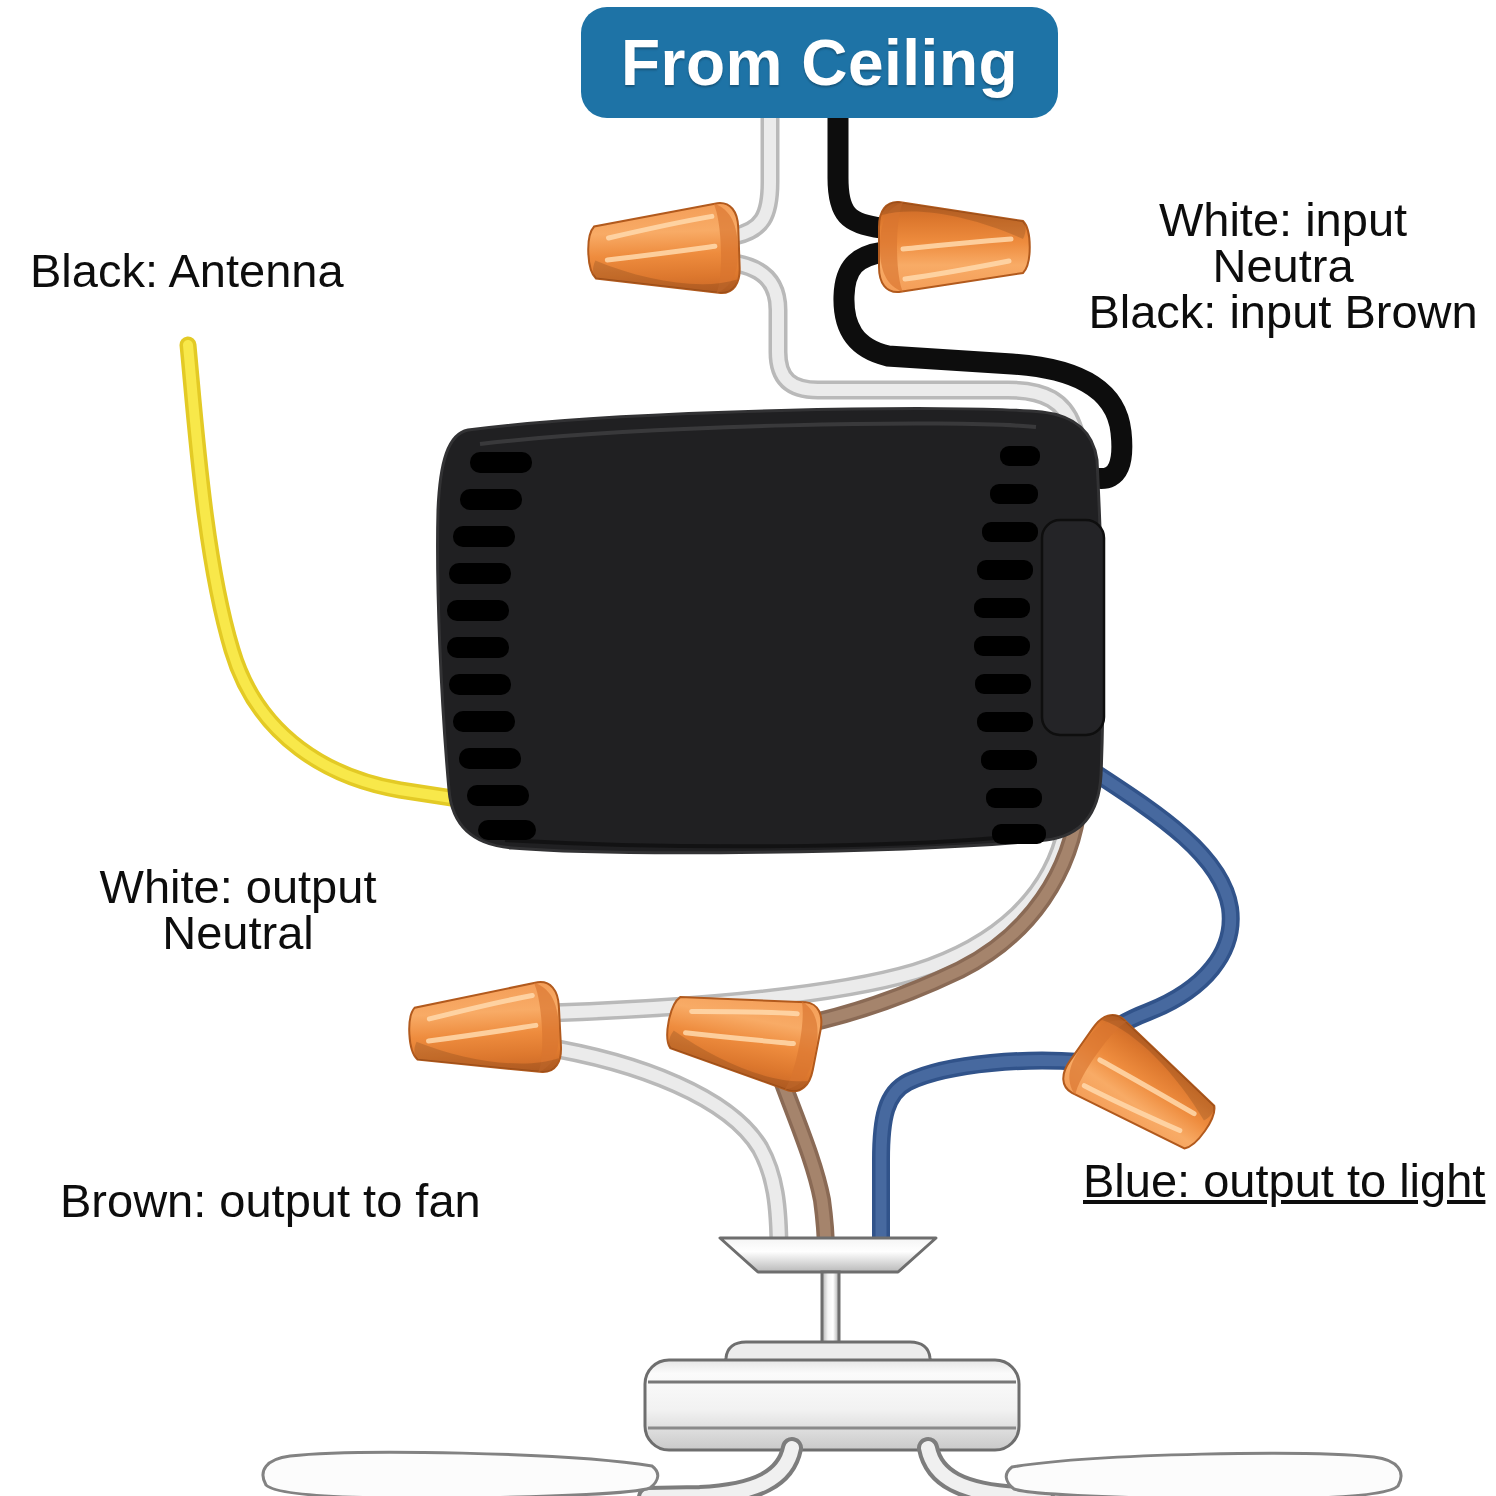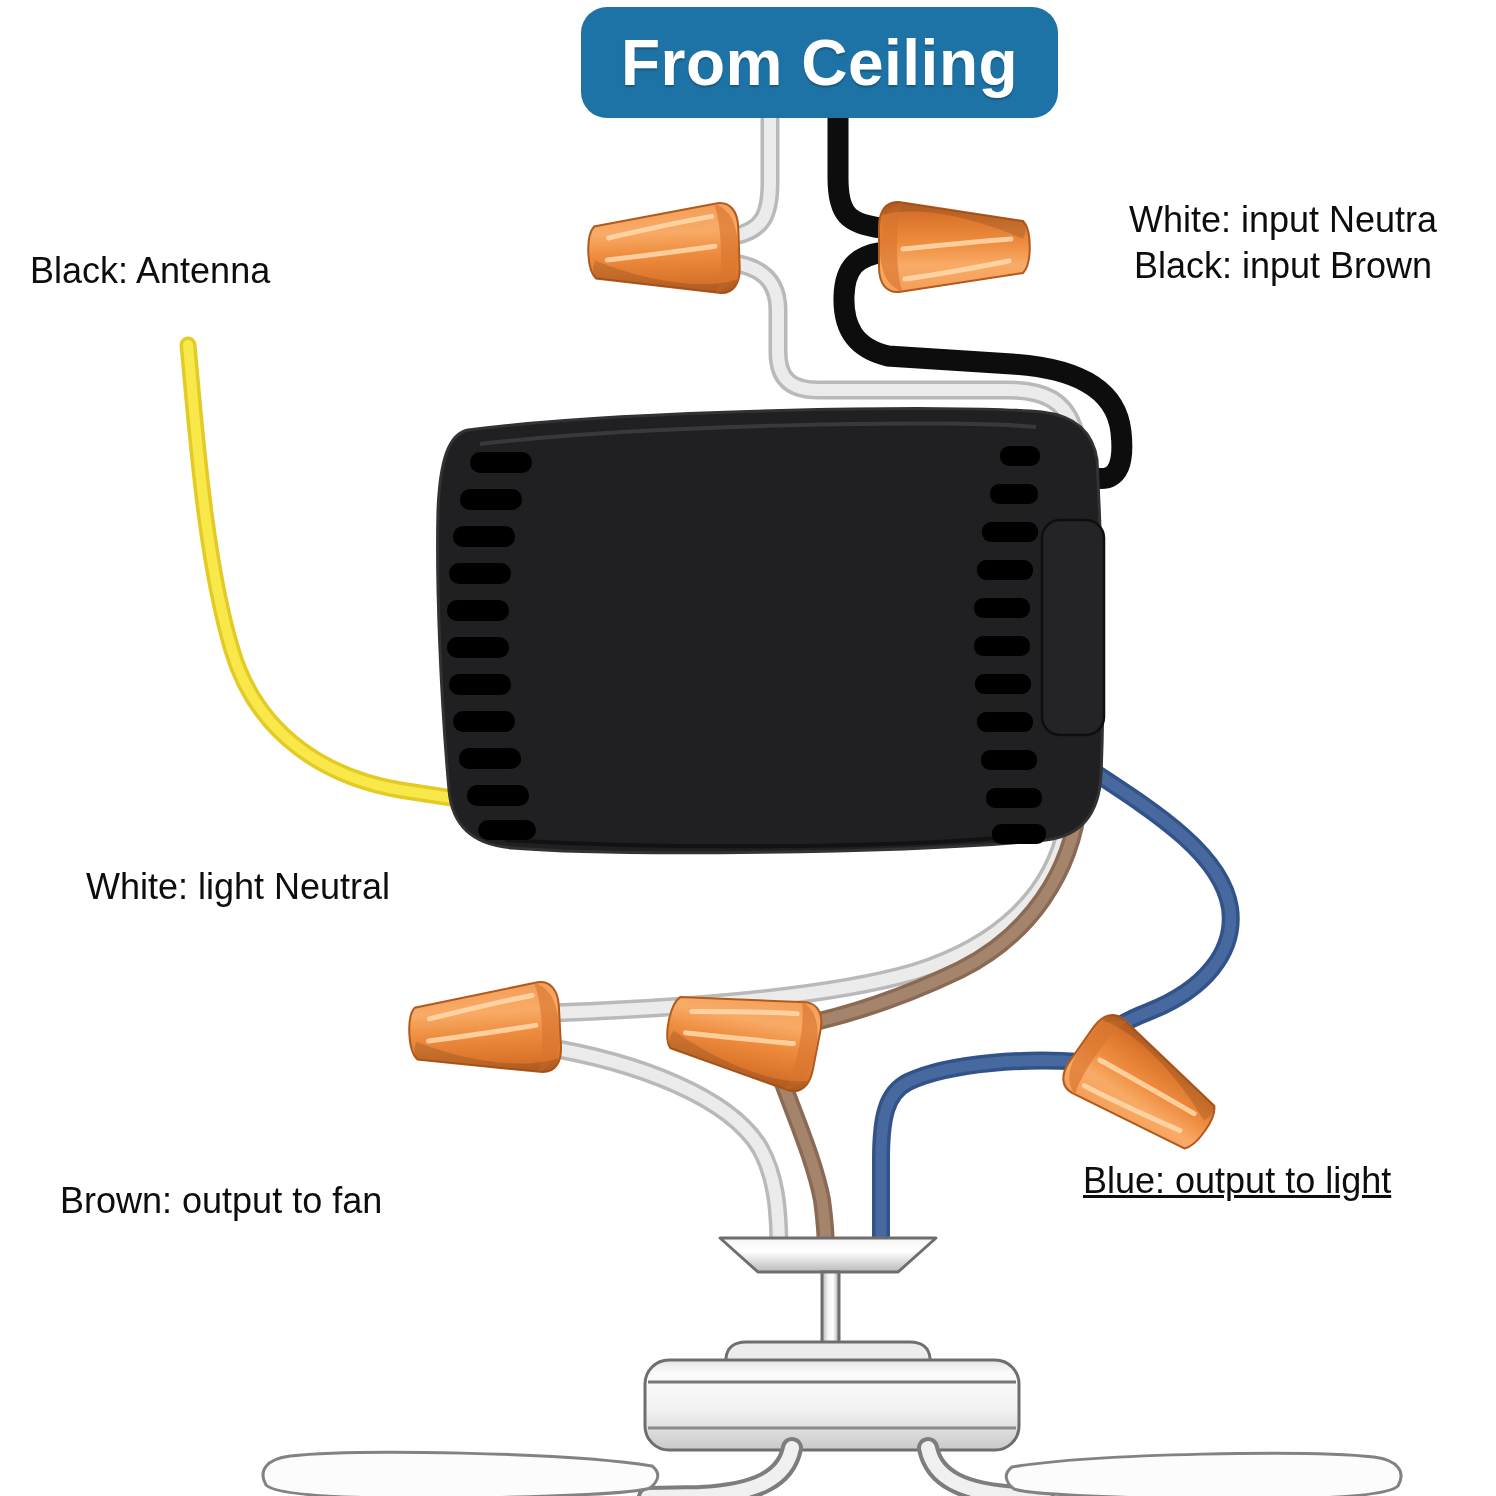--- a/index.html
+++ b/index.html
@@ -12,21 +12,21 @@
     position:absolute;left:545px;top:7px;width:477px;height:111px;
     background:var(--header_bg,#1e73a6);border-radius:26px;
     display:flex;align-items:center;justify-content:center;margin-left:36px;
   }
   .header-box span{
     color:#ffffff;font-weight:bold;font-size:64px;letter-spacing:0.5px;
     text-shadow:0 2px 2px rgba(0,0,0,0.25);
   }
   .lbl{
     position:absolute;color:var(--label_text,#0d0d0d);
-    font-size:36px;line-height:46px;white-space:nowrap;
+    font-size:47px;line-height:46px;white-space:nowrap;
   }
   .lbl.center{text-align:center;white-space:normal;}
   
   .w-out{fill:none;stroke-linecap:round;}
   .w-in{fill:none;stroke-linecap:round;}
   .white-out{stroke:var(--wire_white_edge,#b9b9b9);stroke-width:19px;}
   .white-in{stroke:var(--wire_white,#ebebeb);stroke-width:12px;}
   .black-w{fill:none;stroke:var(--wire_black,#0d0d0d);stroke-width:21px;stroke-linecap:round;}
   .yellow-out{stroke:var(--wire_yellow_edge,#e3ca25);stroke-width:17px;}
   .yellow-in{stroke:var(--wire_yellow,#f8e84a);stroke-width:10px;}
@@ -192,21 +192,21 @@
   <div class="lbl" style="left:30px;top:248px;">
     <span>Black: Antenna</span>
   </div>
 
   <div class="lbl center" style="left:1082px;top:197px;width:402px;">
     <div>White: input Neutra</div>
     <div>Black: input Brown</div>
   </div>
 
   <div class="lbl center" style="left:20px;top:864px;width:436px;">
-    <div>White: light Neutral</div>
+    <div>White: output Neutral</div>
   </div>
 
   <div class="lbl" style="left:60px;top:1178px;">
     <span>Brown: output to fan</span>
   </div>
 
   <div class="lbl" style="left:1083px;top:1158px;text-decoration:underline;">
     <span>Blue: output to light</span>
   </div>
 

